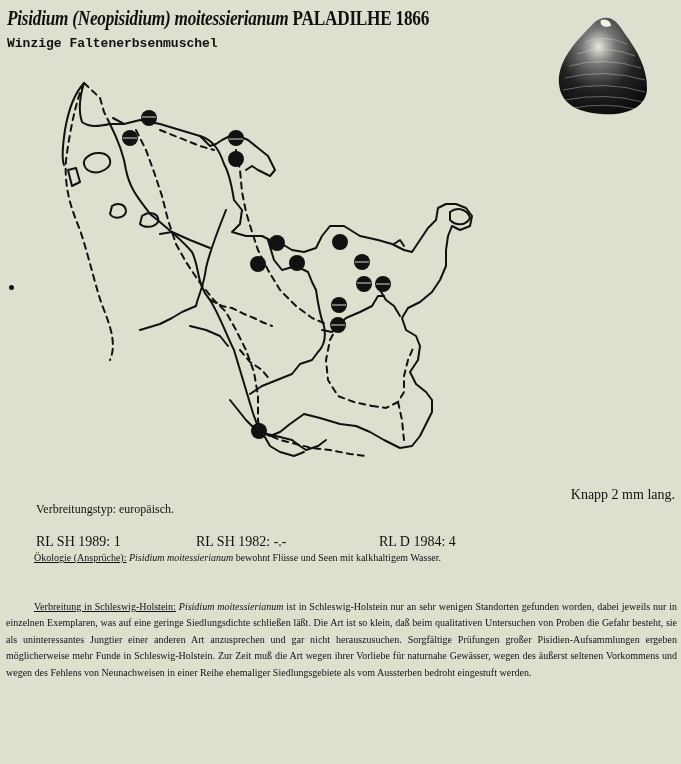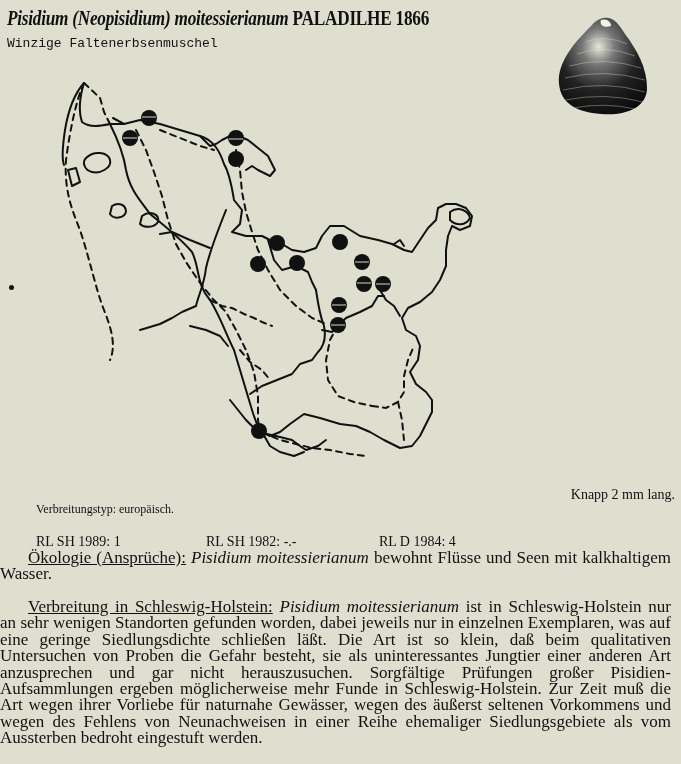--- a/index.html
+++ b/index.html
@@ -27,20 +27,21 @@
       white-space: nowrap;
     }
     .title .sci { font-style: italic; }
     .subtitle {
       position: absolute;
       left: 7px;
       top: 36px;
       font-family: "Liberation Mono", monospace;
       font-size: 13px;
       white-space: nowrap;
+      font-weight: bold;
     }
     .shell {
       position: absolute;
       left: 555px;
       top: 12px;
       width: 98px;
       height: 106px;
     }
     .map {
       position: absolute;
@@ -78,24 +79,24 @@
     .rl-row {
       position: absolute;
       top: 518px;
       font-family: "Liberation Serif", serif;
       font-size: 14px;
       white-space: nowrap;
       margin-top: 16px;
     }
     .para {
       position: absolute;
-      left: 0;
+      left: 6px;
       width: 671px;
       font-family: "Liberation Serif", serif;
-      font-size: 17px;
+      font-size: 10px;
       line-height: 16.4px;
       text-align: justify;
     }
     .para .heading { text-decoration: underline; }
     .para .sci { font-style: italic; }
     .para .indent { display: inline-block; width: 28px; }
     .eco { top: 550px; }
     .dist { top: 599px; }
   </style>
 </head>
@@ -210,18 +211,18 @@
 
 <div class="stray-dot"></div>
 
 <div class="size-note">Knapp 2 mm lang.</div>
 
 <div class="dist-type">
   <span>Verbreitungstyp:</span>
   <span>europäisch.</span>
 </div>
 <div class="rl-row" style="left:36px">RL SH 1989: 1</div>
-<div class="rl-row" style="left:206px">RL SH 1982: -.-</div>
+<div class="rl-row" style="left:196px">RL SH 1982: -.-</div>
 <div class="rl-row" style="left:379px">RL D 1984: 4</div>
 
 <div class="para eco"><span class="indent"></span><span class="heading">Ökologie (Ansprüche):</span> <span class="sci">Pisidium moitessierianum</span><span> bewohnt Flüsse und Seen mit kalkhaltigem Wasser.</span></div>
 
 <div class="para dist"><span class="indent"></span><span class="heading">Verbreitung in Schleswig-Holstein:</span> <span class="sci">Pisidium moitessierianum</span><span> ist in Schleswig-Holstein nur an sehr wenigen Standorten gefunden worden, dabei jeweils nur in einzelnen Exemplaren, was auf eine geringe Siedlungsdichte schließen läßt. Die Art ist so klein, daß beim qualitativen Untersuchen von Proben die Gefahr besteht, sie als uninteressantes Jungtier einer anderen Art anzusprechen und gar nicht herauszusuchen. Sorgfältige Prüfungen großer Pisidien-Aufsammlungen ergeben möglicherweise mehr Funde in Schleswig-Holstein. Zur Zeit muß die Art wegen ihrer Vorliebe für naturnahe Gewässer, wegen des äußerst seltenen Vorkommens und wegen des Fehlens von Neunachweisen in einer Reihe ehemaliger Siedlungsgebiete als vom Aussterben bedroht eingestuft werden.</span></div>
 
 </body></html>

